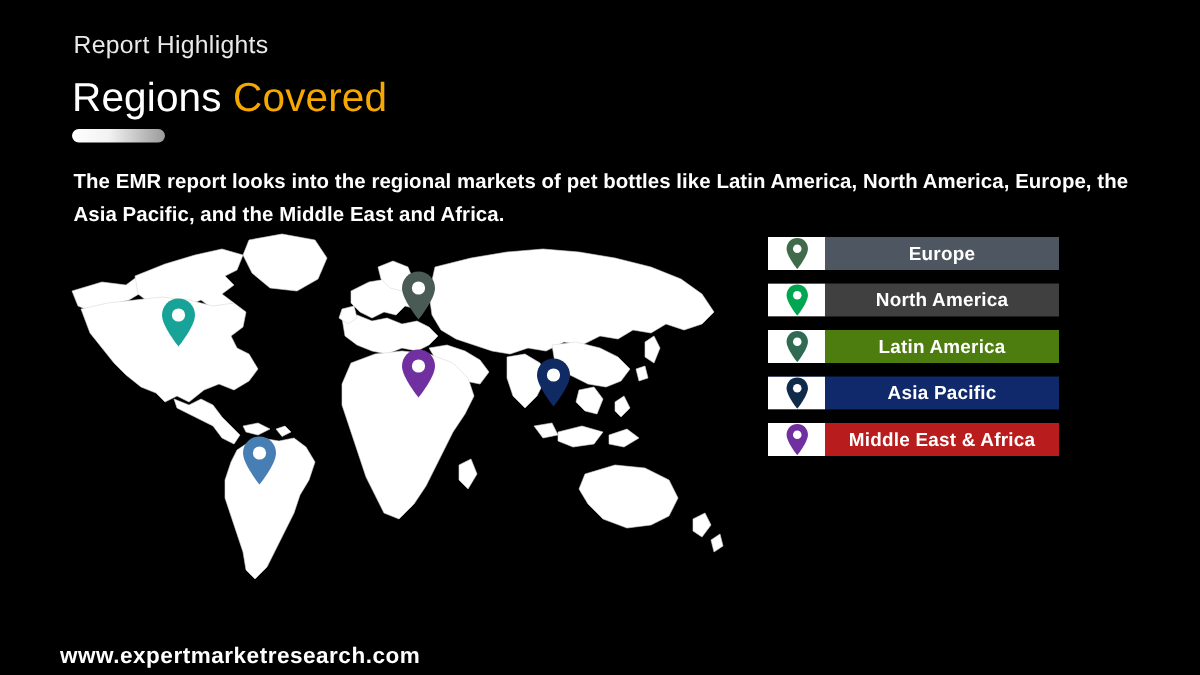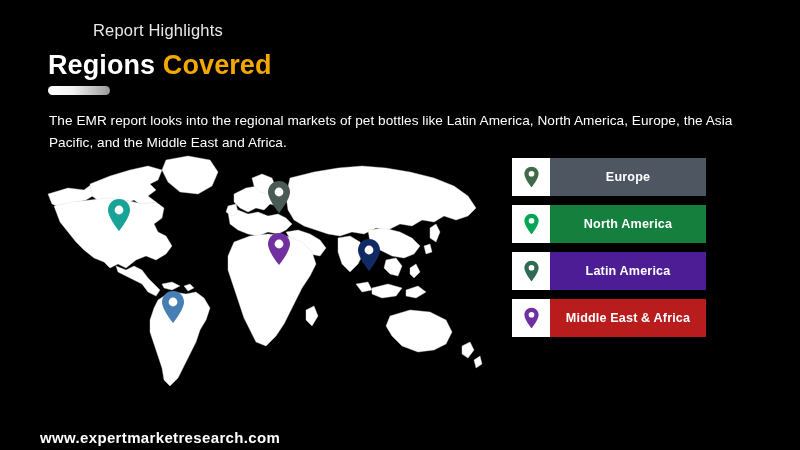--- a/index.html
+++ b/index.html
@@ -6,55 +6,55 @@
   body{
     width:800px;height:450px;background:#000000;overflow:hidden;
     font-family:"Liberation Sans", sans-serif;
     position:relative;
   }
   .stage{position:absolute;inset:0;}
 
   
   .eyebrow{
     position:absolute;left:49px;top:21px;
-    font-size:16.5px;color:#e9e9e9;letter-spacing:.2px;font-weight:400;margin-left:44px;
+    font-size:16.5px;color:#e9e9e9;letter-spacing:.2px;font-weight:400;
   }
   .title{
     position:absolute;left:48px;top:50px;
-    font-size:27px;font-weight:700;letter-spacing:.1px;white-space:nowrap;
+    font-size:27px;font-weight:400;letter-spacing:.1px;white-space:nowrap;
   }
   .title .w{color:#ffffff;}
   .title .g{color:#f5a800;}
   .accent-bar{
     position:absolute;left:48px;top:86px;width:62px;height:9px;border-radius:5px;
     background:linear-gradient(90deg,#ffffff 0%,#f2f2f2 40%,#9a9a9a 100%);
   }
 
   
   .logo{position:absolute;right:12px;top:9px;width:76px;height:30px;}
   .logo svg{display:block;}
 
   
   .desc{
     position:absolute;left:49px;top:110px;width:706px;
-    color:#ffffff;font-size:13.6px;font-weight:400;line-height:1.62;
+    color:#ffffff;font-size:13.6px;font-weight:700;line-height:1.62;
     letter-spacing:.05px;
   }
 
   
   .map{position:absolute;left:38px;top:150px;width:474px;height:248px;}
   .map svg{display:block;width:100%;height:100%;}
 
   .pin{position:absolute;width:26px;height:34px;}
   .pin svg{display:block;width:100%;height:100%;}
 
   
   .legend{position:absolute;left:512px;top:158px;width:194px;}
   .legend-row{
-    display:flex;align-items:stretch;height:38px;margin-bottom:9px;
+    display:flex;align-items:stretch;height:22px;margin-bottom:9px;
     overflow:hidden;
   }
   .legend-icon{
     width:38px;background:#ffffff;display:flex;align-items:center;justify-content:center;
     flex:0 0 38px;
   }
   .legend-icon svg{width:17px;height:22px;display:block;}
   .legend-label{
     flex:1;display:flex;align-items:center;justify-content:center;
     color:#ffffff;font-size:12.6px;font-weight:700;letter-spacing:.15px;
@@ -172,40 +172,49 @@
     <div class="legend-row" style="background:#4e5761;">
       <div class="legend-icon">
         <svg viewBox="0 0 26 34">
             <path d="M13 1C6.9 1 2 5.9 2 12c0 7.6 11 21 11 21s11-13.4 11-21C24 5.9 19.1 1 13 1z" fill="#3f6b4a"></path>
             <circle cx="13" cy="12" r="4.4" fill="#ffffff"></circle>
           </svg>
       </div>
       <div class="legend-label">Europe</div>
     </div>
 
-    <div class="legend-row" style="background:#15803d;">
+    <div class="legend-row" style="background:#404040;">
       <div class="legend-icon">
         <svg viewBox="0 0 26 34">
             <path d="M13 1C6.9 1 2 5.9 2 12c0 7.6 11 21 11 21s11-13.4 11-21C24 5.9 19.1 1 13 1z" fill="#00a651"></path>
             <circle cx="13" cy="12" r="4.4" fill="#ffffff"></circle>
           </svg>
       </div>
       <div class="legend-label">North America</div>
     </div>
 
-    <div class="legend-row" style="background:#4c1d95;">
+    <div class="legend-row" style="background:#4d7c0f;">
       <div class="legend-icon">
         <svg viewBox="0 0 26 34">
             <path d="M13 1C6.9 1 2 5.9 2 12c0 7.6 11 21 11 21s11-13.4 11-21C24 5.9 19.1 1 13 1z" fill="#2f6b52"></path>
             <circle cx="13" cy="12" r="4.4" fill="#ffffff"></circle>
           </svg>
       </div>
       <div class="legend-label">Latin America</div>
     </div>
 
+    <div class="legend-row" style="background:#10296b;">
+      <div class="legend-icon">
+        <svg viewBox="0 0 26 34">
+            <path d="M13 1C6.9 1 2 5.9 2 12c0 7.6 11 21 11 21s11-13.4 11-21C24 5.9 19.1 1 13 1z" fill="#0f2b4a"></path>
+            <circle cx="13" cy="12" r="4.4" fill="#ffffff"></circle>
+          </svg>
+      </div>
+      <div class="legend-label">Asia Pacific</div>
+    </div>
 
     <div class="legend-row" style="background:#b91c1c;">
       <div class="legend-icon">
         <svg viewBox="0 0 26 34">
             <path d="M13 1C6.9 1 2 5.9 2 12c0 7.6 11 21 11 21s11-13.4 11-21C24 5.9 19.1 1 13 1z" fill="#7030a0"></path>
             <circle cx="13" cy="12" r="4.4" fill="#ffffff"></circle>
           </svg>
       </div>
       <div class="legend-label">Middle East &amp; Africa</div>
     </div>

